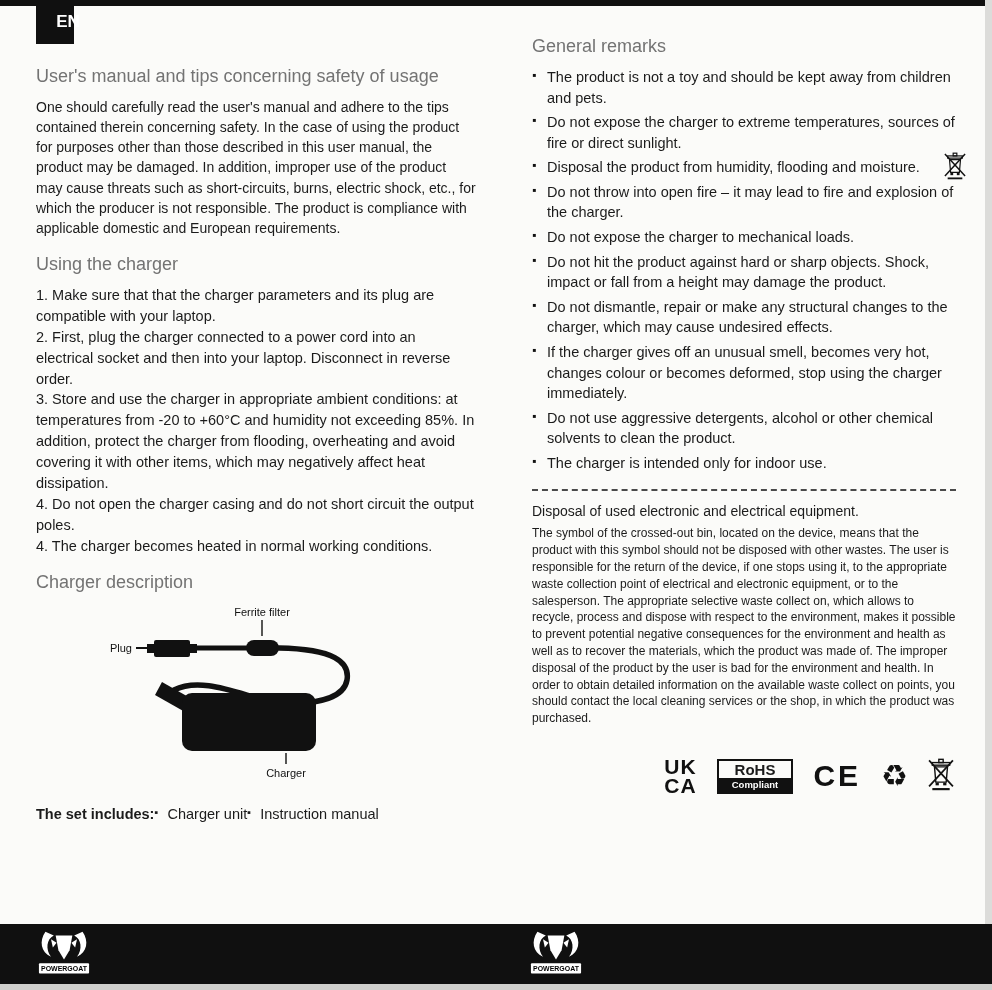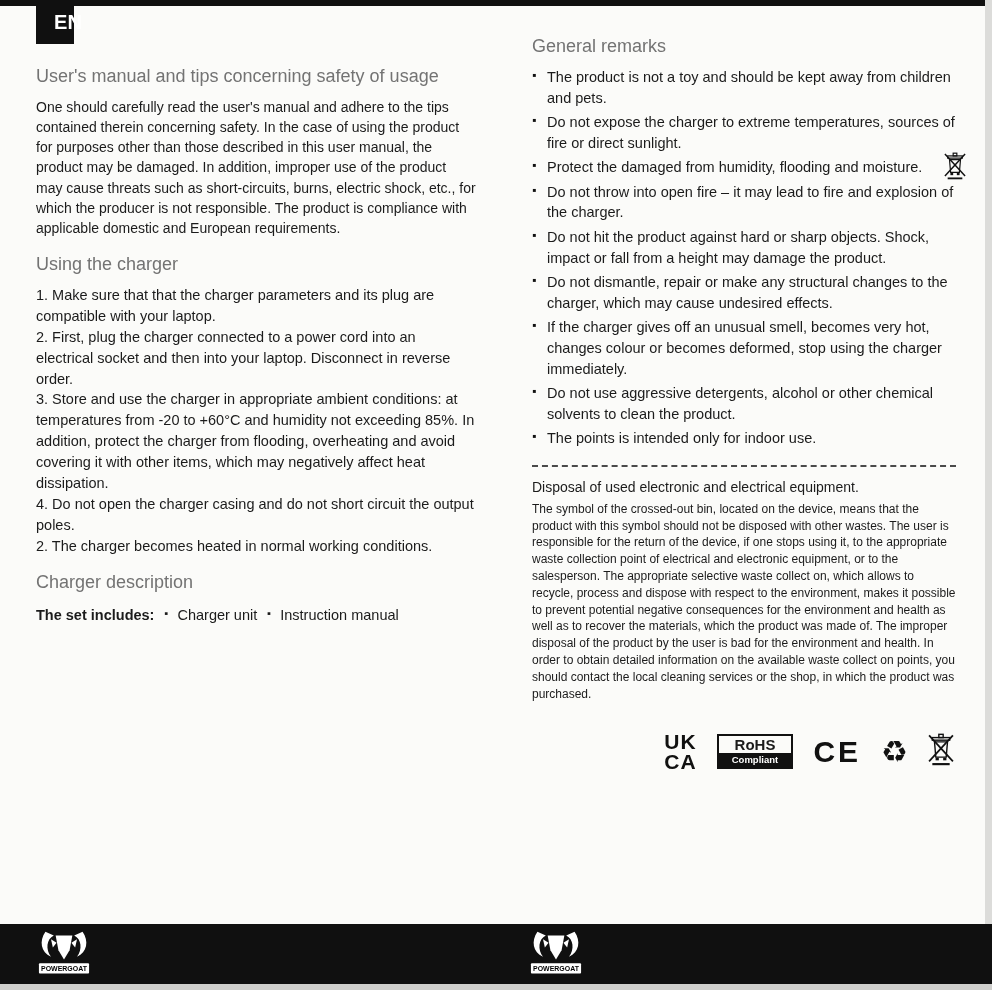--- a/index.html
+++ b/index.html
@@ -7,21 +7,21 @@
   .page {
     position:relative; width:992px; height:990px; margin:0 auto;
     background:#fbfbf9; color:#1b1b1b; overflow:hidden;
     font-family:"Liberation Sans", sans-serif;
   }
   .top-strip { position:absolute; top:0; left:0; right:0; height:6px; background:#101010; }
   .edge-right { position:absolute; top:0; right:0; bottom:0; width:7px; background:#dcdcda; }
   .edge-bottom { position:absolute; left:0; right:0; bottom:0; height:6px; background:#cfcfcd; }
   .en-badge {
     position:absolute; top:0; left:36px; width:38px; height:44px; background:#101010;
-    color:#fff; font-weight:bold; font-size:20px; display:flex; align-items:center; justify-content:center;padding-left:26px;
+    color:#fff; font-weight:bold; font-size:17px; display:flex; align-items:center; justify-content:center;padding-left:26px;
   }
   .columns { position:absolute; top:36px; left:36px; width:920px; display:flex; gap:56px; }
   .col-left { width:440px; padding-top:30px; }
   .col-right { width:424px; position:relative; }
 
   h2.heading { font-size:18px; font-weight:400; color:#737373; margin:0 0 10px 0; }
   .body-text { font-size:14px; line-height:1.44; margin:0 0 16px 0; }
   .num-item { font-size:14.5px; line-height:1.44; }
   .num-list { margin:0 0 16px 0; }
 
@@ -40,21 +40,21 @@
   .rohs-top { font-weight:700; font-size:15px; padding:0 16px; line-height:1.15; }
   .rohs-bottom { background:#111; color:#fff; font-size:9.5px; font-weight:700; padding:1px 3px 2px; }
   .ce-mark { font-size:30px; font-weight:700; letter-spacing:3px; color:#111; }
   .recycle-glyph { font-size:30px; color:#111; font-family:"DejaVu Sans", sans-serif; line-height:1; }
 
   .weee-bin-side { position:absolute; top:116px; right:-10px; }
 
   .diagram-wrap { margin-top:4px; }
   .diagram-wrap svg text { font-family:"Liberation Sans", sans-serif; }
 
-  .set-row { display:flex; align-items:baseline; gap:10px; font-size:14.5px; margin-top:14px; }
+  .set-row { display:flex; align-items:baseline; font-size:14.5px; margin-top:14px; }
   .set-label { font-weight:700; }
   .set-item { position:relative; padding-left:13px; }
   .set-item::before { content:"▪"; position:absolute; left:0; top:0; font-size:11px; }
 
   .footer-bar { position:absolute; left:0; right:0; bottom:6px; height:60px; background:#101010; }
   .goat-logo { position:absolute; top:4px; }
   .goat-logo.first { left:36px; }
   .goat-logo.second { left:528px; }
   .goat-logo svg text { font-family:"Liberation Sans", sans-serif; }
 </style>
@@ -74,46 +74,76 @@
     <div class="col-left">
       <h2 class="heading">User's manual and tips concerning safety of usage</h2>
       <p class="body-text">One should carefully read the user's manual and adhere to the tips contained therein concerning safety. In the case of using the product for purposes other than those described in this user manual, the product may be damaged. In addition, improper use of the product may cause threats such as short-circuits, burns, electric shock, etc., for which the producer is not responsible. The product is compliance with applicable domestic and European requirements.</p>
 
       <h2 class="heading">Using the charger</h2>
       <div class="num-list">
         <p class="num-item">1. Make sure that that the charger parameters and its plug are compatible with your laptop.</p>
         <p class="num-item">2. First, plug the charger connected to a power cord into an electrical socket and then into your laptop. Disconnect in reverse order.</p>
         <p class="num-item">3. Store and use the charger in appropriate ambient conditions: at temperatures from -20 to +60°C and humidity not exceeding 85%. In addition, protect the charger from flooding, overheating and avoid covering it with other items, which may negatively affect heat dissipation.</p>
         <p class="num-item">4. Do not open the charger casing and do not short circuit the output poles.</p>
-        <p class="num-item">2. The charger becomes heated in normal working conditions.</p>
+        <p class="num-item">4. The charger becomes heated in normal working conditions.</p>
       </div>
 
       <h2 class="heading">Charger description</h2>
 
+      <div class="diagram-wrap">
+        <svg width="440" height="185" viewBox="0 0 440 185">
+
+          <text x="226" y="13" font-size="11" fill="#111" text-anchor="middle">Ferrite filter</text>
+          <line x1="226" y1="17" x2="226" y2="33" stroke="#111" stroke-width="1.4"></line>
+
+          <text x="96" y="49" font-size="11" fill="#111" text-anchor="end">Plug</text>
+          <line x1="100" y1="45" x2="111" y2="45" stroke="#111" stroke-width="2"></line>
+
+          <g>
+            <rect x="111" y="41" width="7" height="9" fill="#111"></rect>
+            <rect x="118" y="37" width="36" height="17" rx="2" fill="#111"></rect>
+            <rect x="154" y="41" width="7" height="9" fill="#111"></rect>
+          </g>
+
+          <line x1="161" y1="45" x2="210" y2="45" stroke="#111" stroke-width="5" stroke-linecap="round"></line>
+
+          <rect x="210" y="37" width="33" height="16" rx="8" fill="#111"></rect>
+
+          <path d="M243,45 C298,46 314,59 311,77 C308,95 283,100 255,101 C222,102 172,70 138,87" fill="none" stroke="#111" stroke-width="5.5" stroke-linecap="round"></path>
+
+          <path d="M126,79 L156,96 L149,109 L119,92 Z" fill="#111"></path>
+
+          <rect x="146" y="90" width="134" height="58" rx="10" fill="#111"></rect>
+
+          <line x1="250" y1="150" x2="250" y2="161" stroke="#111" stroke-width="1.4"></line>
+          <text x="250" y="174" font-size="11" fill="#111" text-anchor="middle">Charger</text>
+        </svg>
+      </div>
 
       <div class="set-row">
         <span class="set-label">The set includes:</span>
         <span class="set-item">Charger unit</span>
         <span class="set-item">Instruction manual</span>
       </div>
     </div>
 
     <div class="col-right">
       <h2 class="heading">General remarks</h2>
 
       <ul class="sq-list">
         <li>The product is not a toy and should be kept away from children and pets.</li>
         <li>Do not expose the charger to extreme temperatures, sources of fire or direct sunlight.</li>
-        <li>Protect the damaged from humidity, flooding and moisture.</li>
+        <li>Disposal the product from humidity, flooding and moisture.</li>
         <li>Do not throw into open fire – it may lead to fire and explosion of the charger.</li>
+        <li>Do not expose the charger to mechanical loads.</li>
         <li>Do not hit the product against hard or sharp objects. Shock, impact or fall from a height may damage the product.</li>
         <li>Do not dismantle, repair or make any structural changes to the charger, which may cause undesired effects.</li>
         <li>If the charger gives off an unusual smell, becomes very hot, changes colour or becomes deformed, stop using the charger immediately.</li>
         <li>Do not use aggressive detergents, alcohol or other chemical solvents to clean the product.</li>
-        <li>The points is intended only for indoor use.</li>
+        <li>The charger is intended only for indoor use.</li>
       </ul>
 
       <div class="weee-bin-side">
         <svg width="22" height="28" viewBox="0 0 24 30">
           <rect x="10" y="1" width="4" height="3" fill="none" stroke="#111" stroke-width="1.3"></rect>
           <rect x="4" y="4" width="16" height="2.4" fill="none" stroke="#111" stroke-width="1.3"></rect>
           <path d="M6,8 L18,8 L16.8,22 L7.2,22 Z" fill="none" stroke="#111" stroke-width="1.3"></path>
           <rect x="7" y="22.5" width="3" height="2.5" fill="#111"></rect>
           <rect x="14" y="22.5" width="3" height="2.5" fill="#111"></rect>
           <line x1="1" y1="2" x2="23" y2="26" stroke="#111" stroke-width="1.6"></line>

